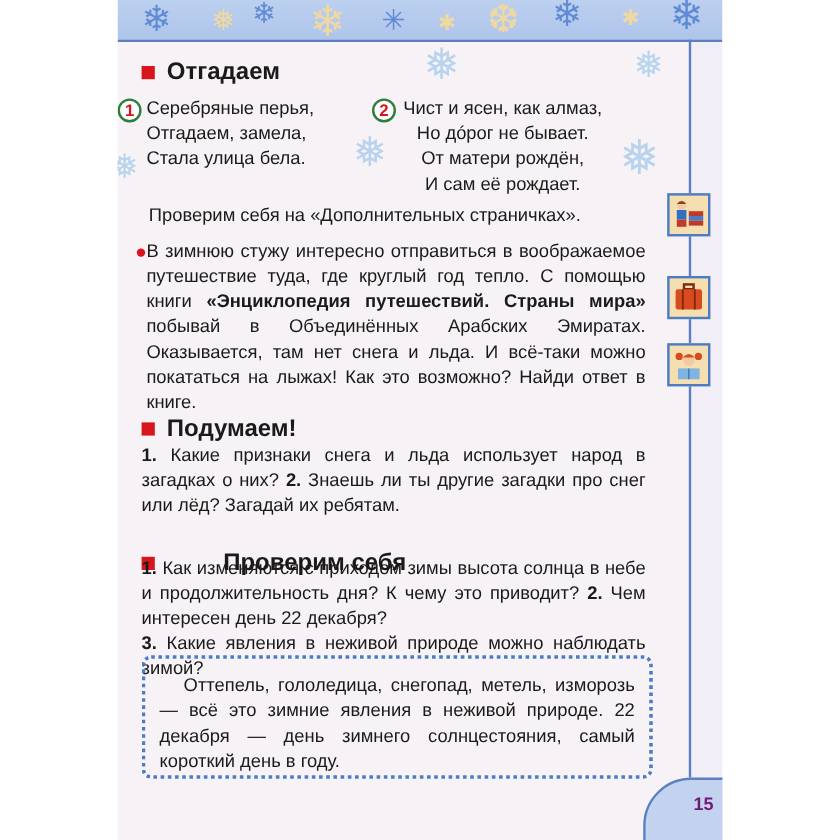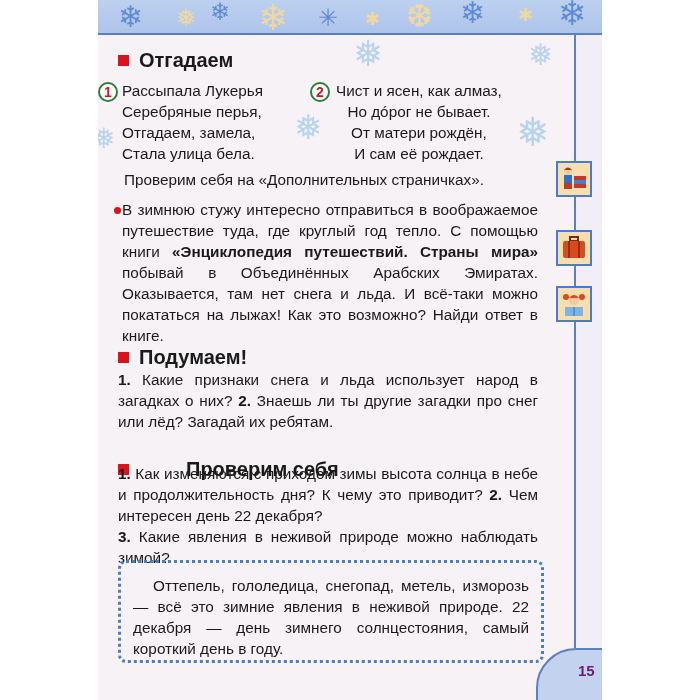--- a/index.html
+++ b/index.html
@@ -24,21 +24,21 @@
   .content { position:absolute; left:20px; top:0; width:440px; font-size:15.3px; line-height:21px; }
   .heading { position:absolute; left:0; font-weight:bold; font-size:20px; display:flex; align-items:center; }
   .sq { display:inline-block; width:11px; height:11px; background:#d8141c; margin-right:10px; }
   .num-circle { position:absolute; width:20px; height:20px; border:2px solid #2e7d3a; border-radius:50%;
                 box-sizing:border-box; color:#d8141c; font-weight:bold; font-size:14px;
                 display:flex; align-items:center; justify-content:center; background:#fff; }
   .riddle { position:absolute; line-height:21px; }
   .para { position:absolute; text-align:justify; }
   .dot { display:inline-block; width:7px; height:7px; border-radius:50%; background:#d8141c; position:absolute; }
   b { font-weight:bold; }
-  .dotted-box { position:absolute; left:20px; top:560px; width:426px; height:103px;
+  .dotted-box { position:absolute; left:20px; top:546px; width:426px; height:103px;
                 border:3px dotted #4b7cc6; border-radius:8px; box-sizing:border-box; }
 </style>
 </head>
 <body>
 
 <div class="page">
 
   <div class="header">
     <span class="flake blue" style="left:20px;top:2px;">❄</span>
     <span class="flake yellow" style="left:78px;top:6px;font-size:24px;">❅</span>
@@ -97,21 +97,20 @@
 
   <div class="content">
 
     <div class="heading" style="top:50px;">
       <span class="sq"></span>
       <span>Отгадаем</span>
     </div>
 
     <div class="num-circle" style="left:-20px;top:82px;">1</div>
     <div class="riddle" style="left:4px;top:80px;">
-      <div>Рассыпала Лукерья</div>
       <div>Серебряные перья,</div>
       <div>Отгадаем, замела,</div>
       <div>Стала улица бела.</div>
     </div>
 
     <div class="num-circle" style="left:192px;top:82px;">2</div>
     <div class="riddle" style="left:218px;top:80px;text-align:center;">
       <div>Чист и ясен, как алмаз,</div>
       <div>Но дóрог не бывает.</div>
       <div>От матери рождён,</div>

